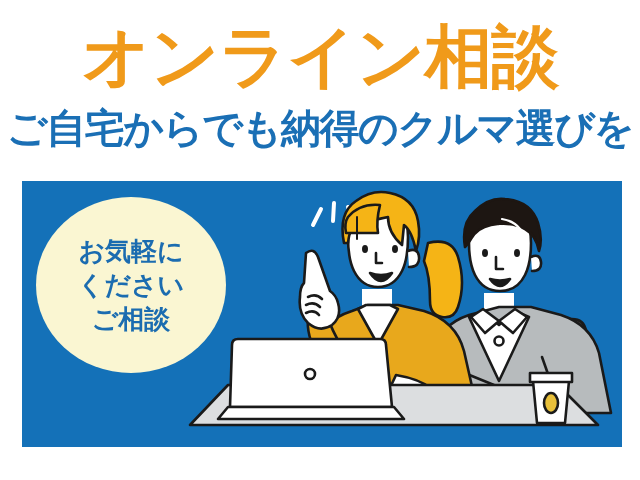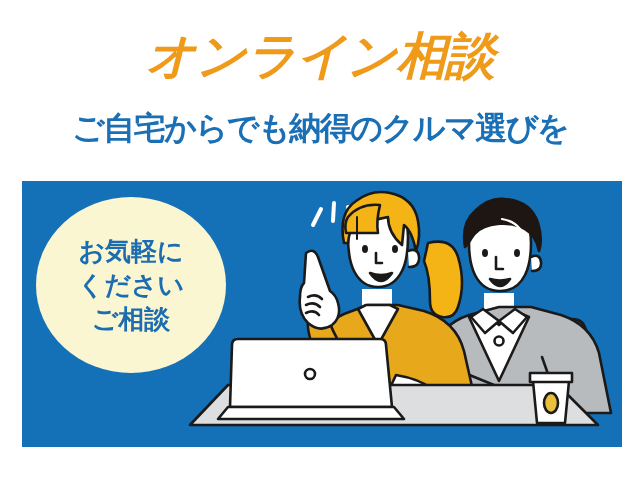--- a/index.html
+++ b/index.html
@@ -21,35 +21,34 @@
   }
 
   
   .headline {
     position: absolute;
     left: 0;
     top: 26px;
     width: 640px;
     text-align: center;
     font-weight: bold;
-    font-size: 50px;
+    font-size: 68px;
     line-height: 60px;
     letter-spacing: -1px;
     color: #F09A1A;
     white-space: nowrap;
-    font-style: italic;
   }
   .subheadline {
     position: absolute;
     left: 0;
     top: 105px;
     width: 640px;
     text-align: center;
     font-weight: bold;
-    font-size: 32px;
+    font-size: 40px;
     line-height: 46px;
     letter-spacing: -1.5px;
     color: #1A6FB5;
     white-space: nowrap;
   }
 
   
   .panel {
     position: absolute;
     left: 22px;

